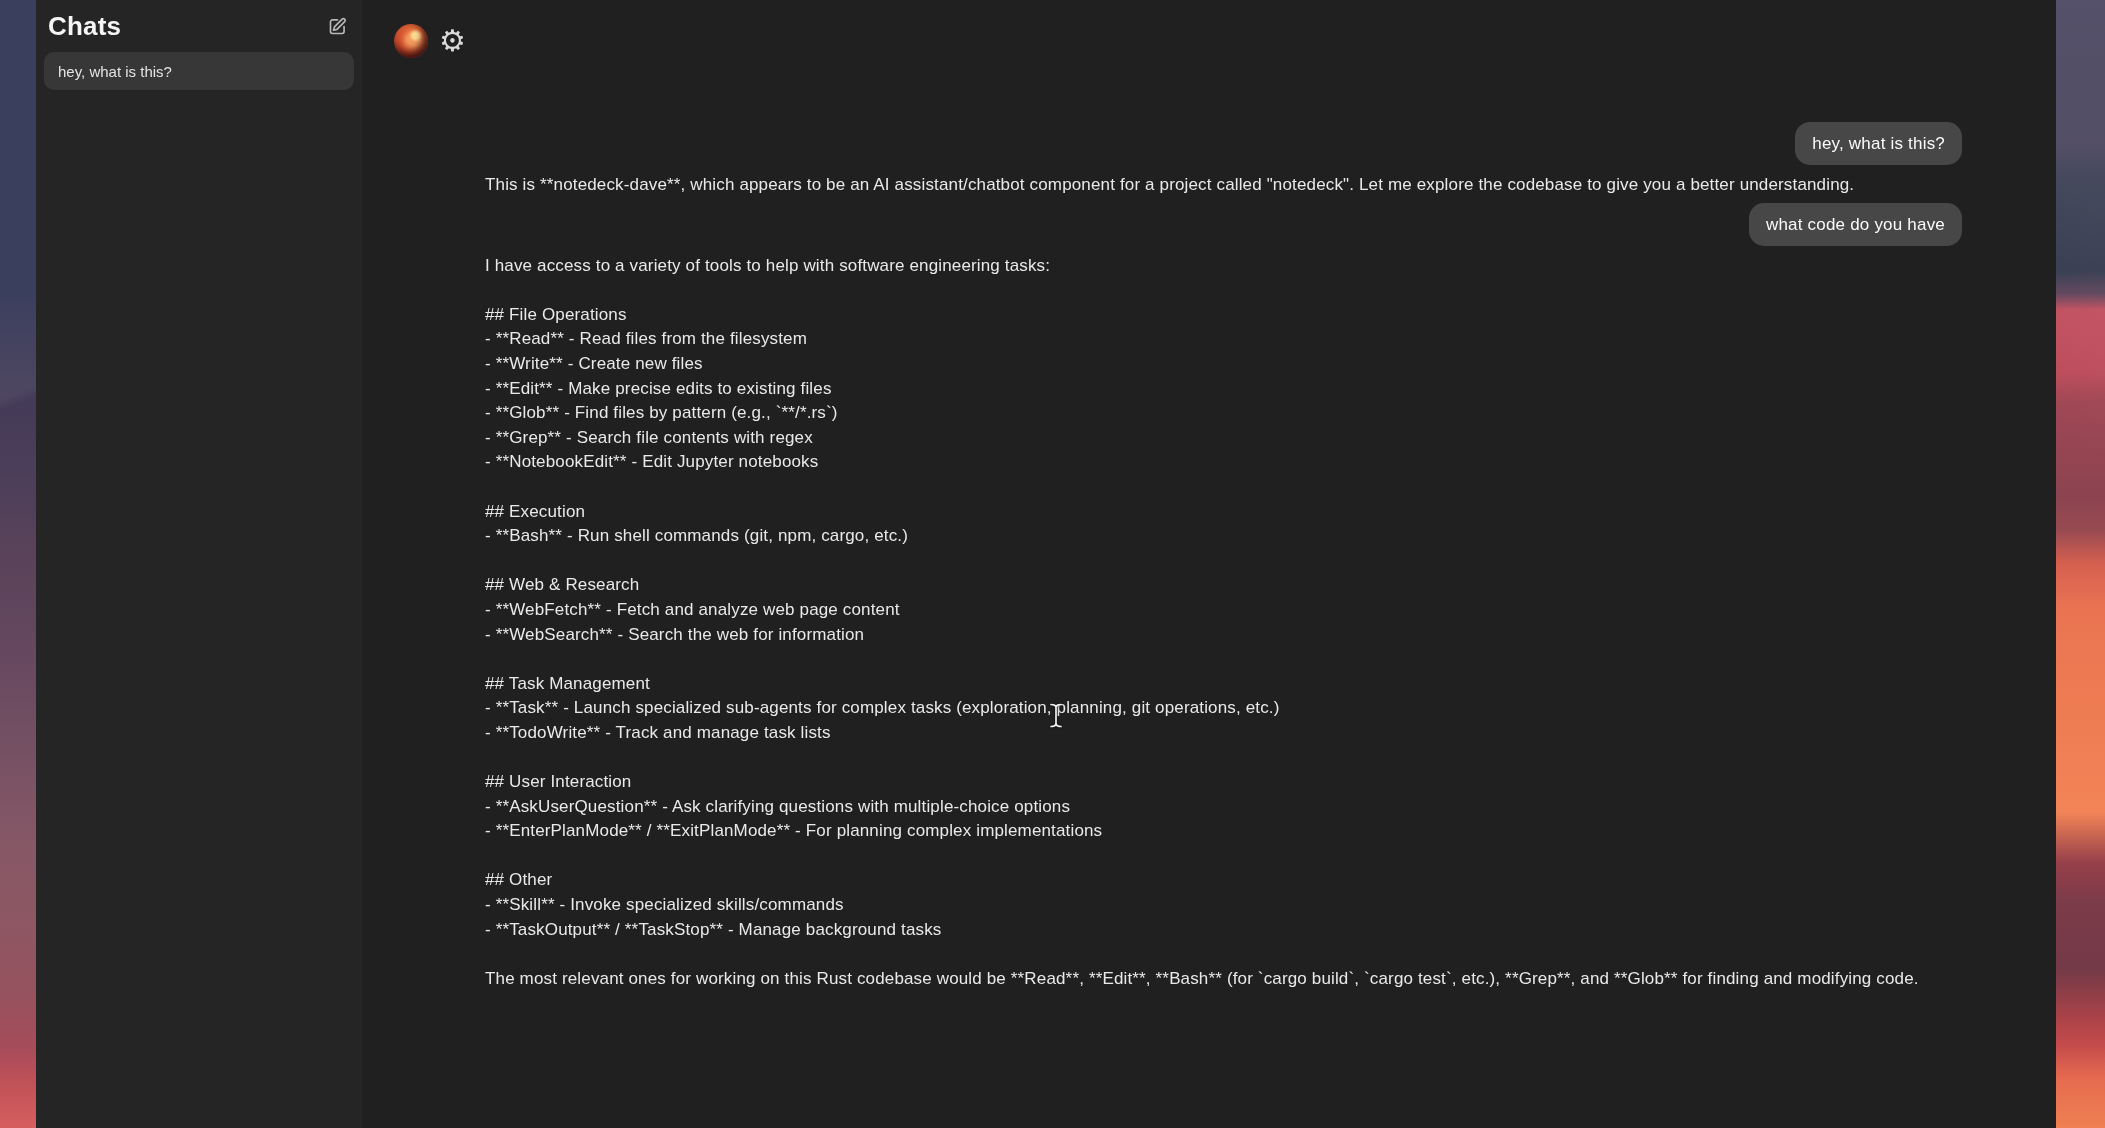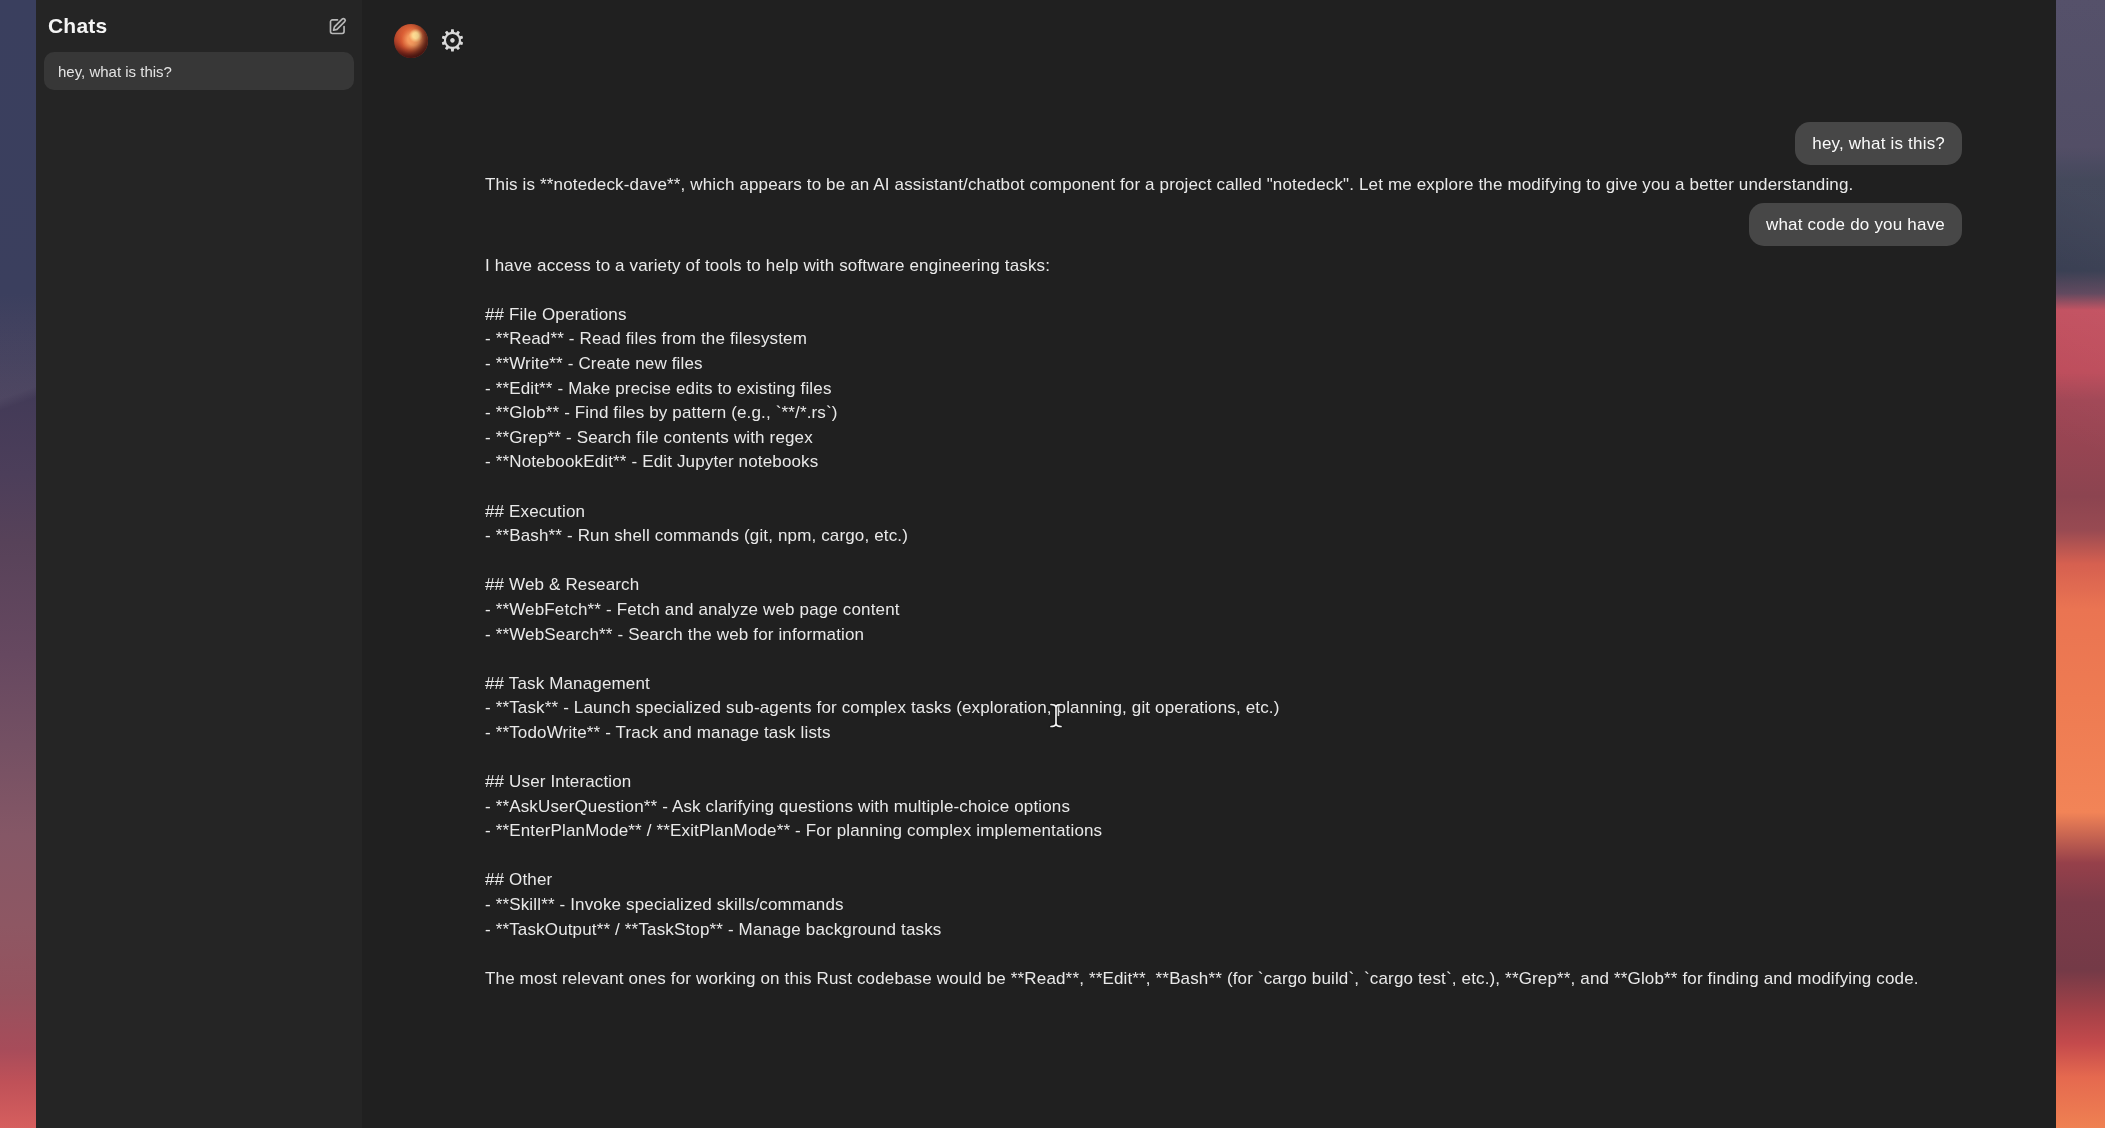--- a/index.html
+++ b/index.html
@@ -49,21 +49,21 @@
     box-sizing:border-box;
     padding:0 8px;
   }
   .sidebar-header{
     height:52px;
     display:flex;align-items:center;justify-content:space-between;
     padding:0 4px 0 4px;
   }
   .sidebar-title{
     margin:0;
-    font-size:21px;font-weight:700;color:#f5f5f5;letter-spacing:.2px;
+    font-size:26px;font-weight:700;color:#f5f5f5;letter-spacing:.2px;
   }
   .compose-btn{
     background:none;border:none;padding:2px;cursor:pointer;
     display:flex;align-items:center;justify-content:center;
   }
   .chat-item{
     height:38px;
     background:#373737;
     border-radius:10px;
     display:flex;align-items:center;
@@ -160,21 +160,21 @@
     <div class="main-header">
       <div class="avatar"></div>
       <button class="gear-btn">⚙︎</button>
     </div>
 
     <div class="thread">
       <div class="bubble-user first">
         <span>hey, what is this?</span>
       </div>
 
-      <div class="msg-assistant">This is **notedeck-dave**, which appears to be an AI assistant/chatbot component for a project called "notedeck". Let me explore the modifying to give you a better understanding.</div>
+      <div class="msg-assistant">This is **notedeck-dave**, which appears to be an AI assistant/chatbot component for a project called "notedeck". Let me explore the codebase to give you a better understanding.</div>
 
       <div class="bubble-user second">
         <span>what code do you have</span>
       </div>
 
       <div class="msg-assistant">I have access to a variety of tools to help with software engineering tasks:
 
 ## File Operations
 - **Read** - Read files from the filesystem
 - **Write** - Create new files

